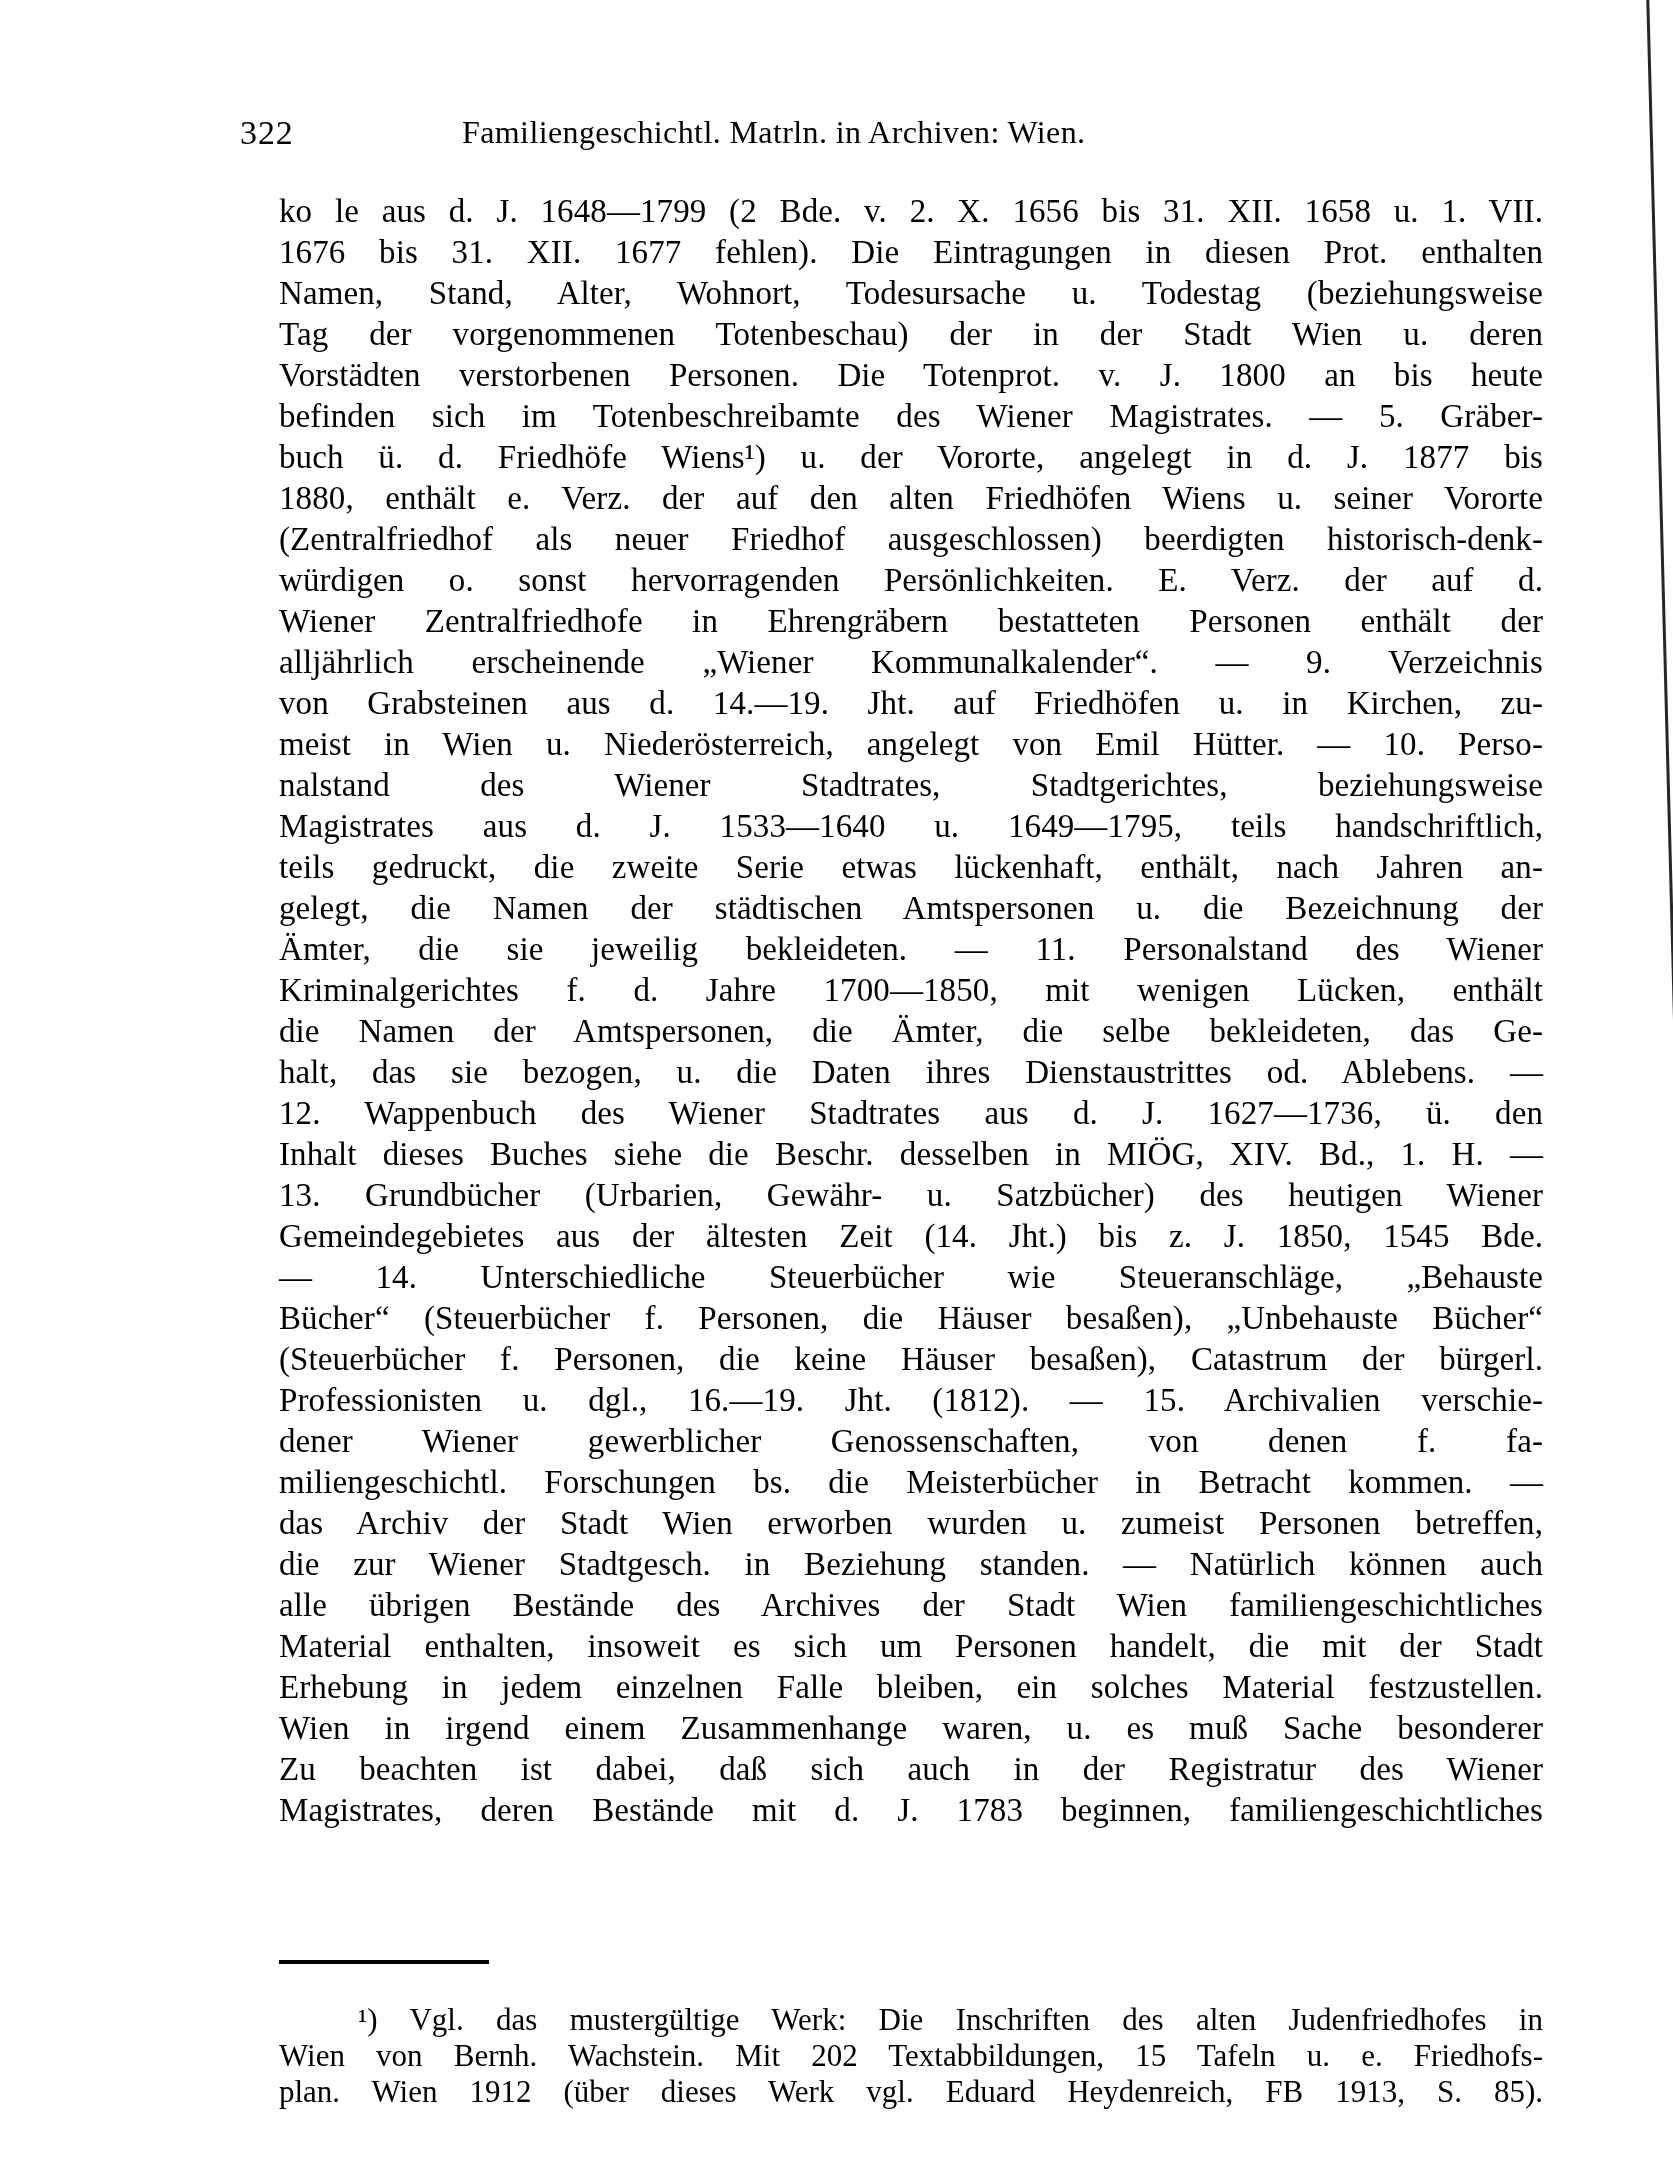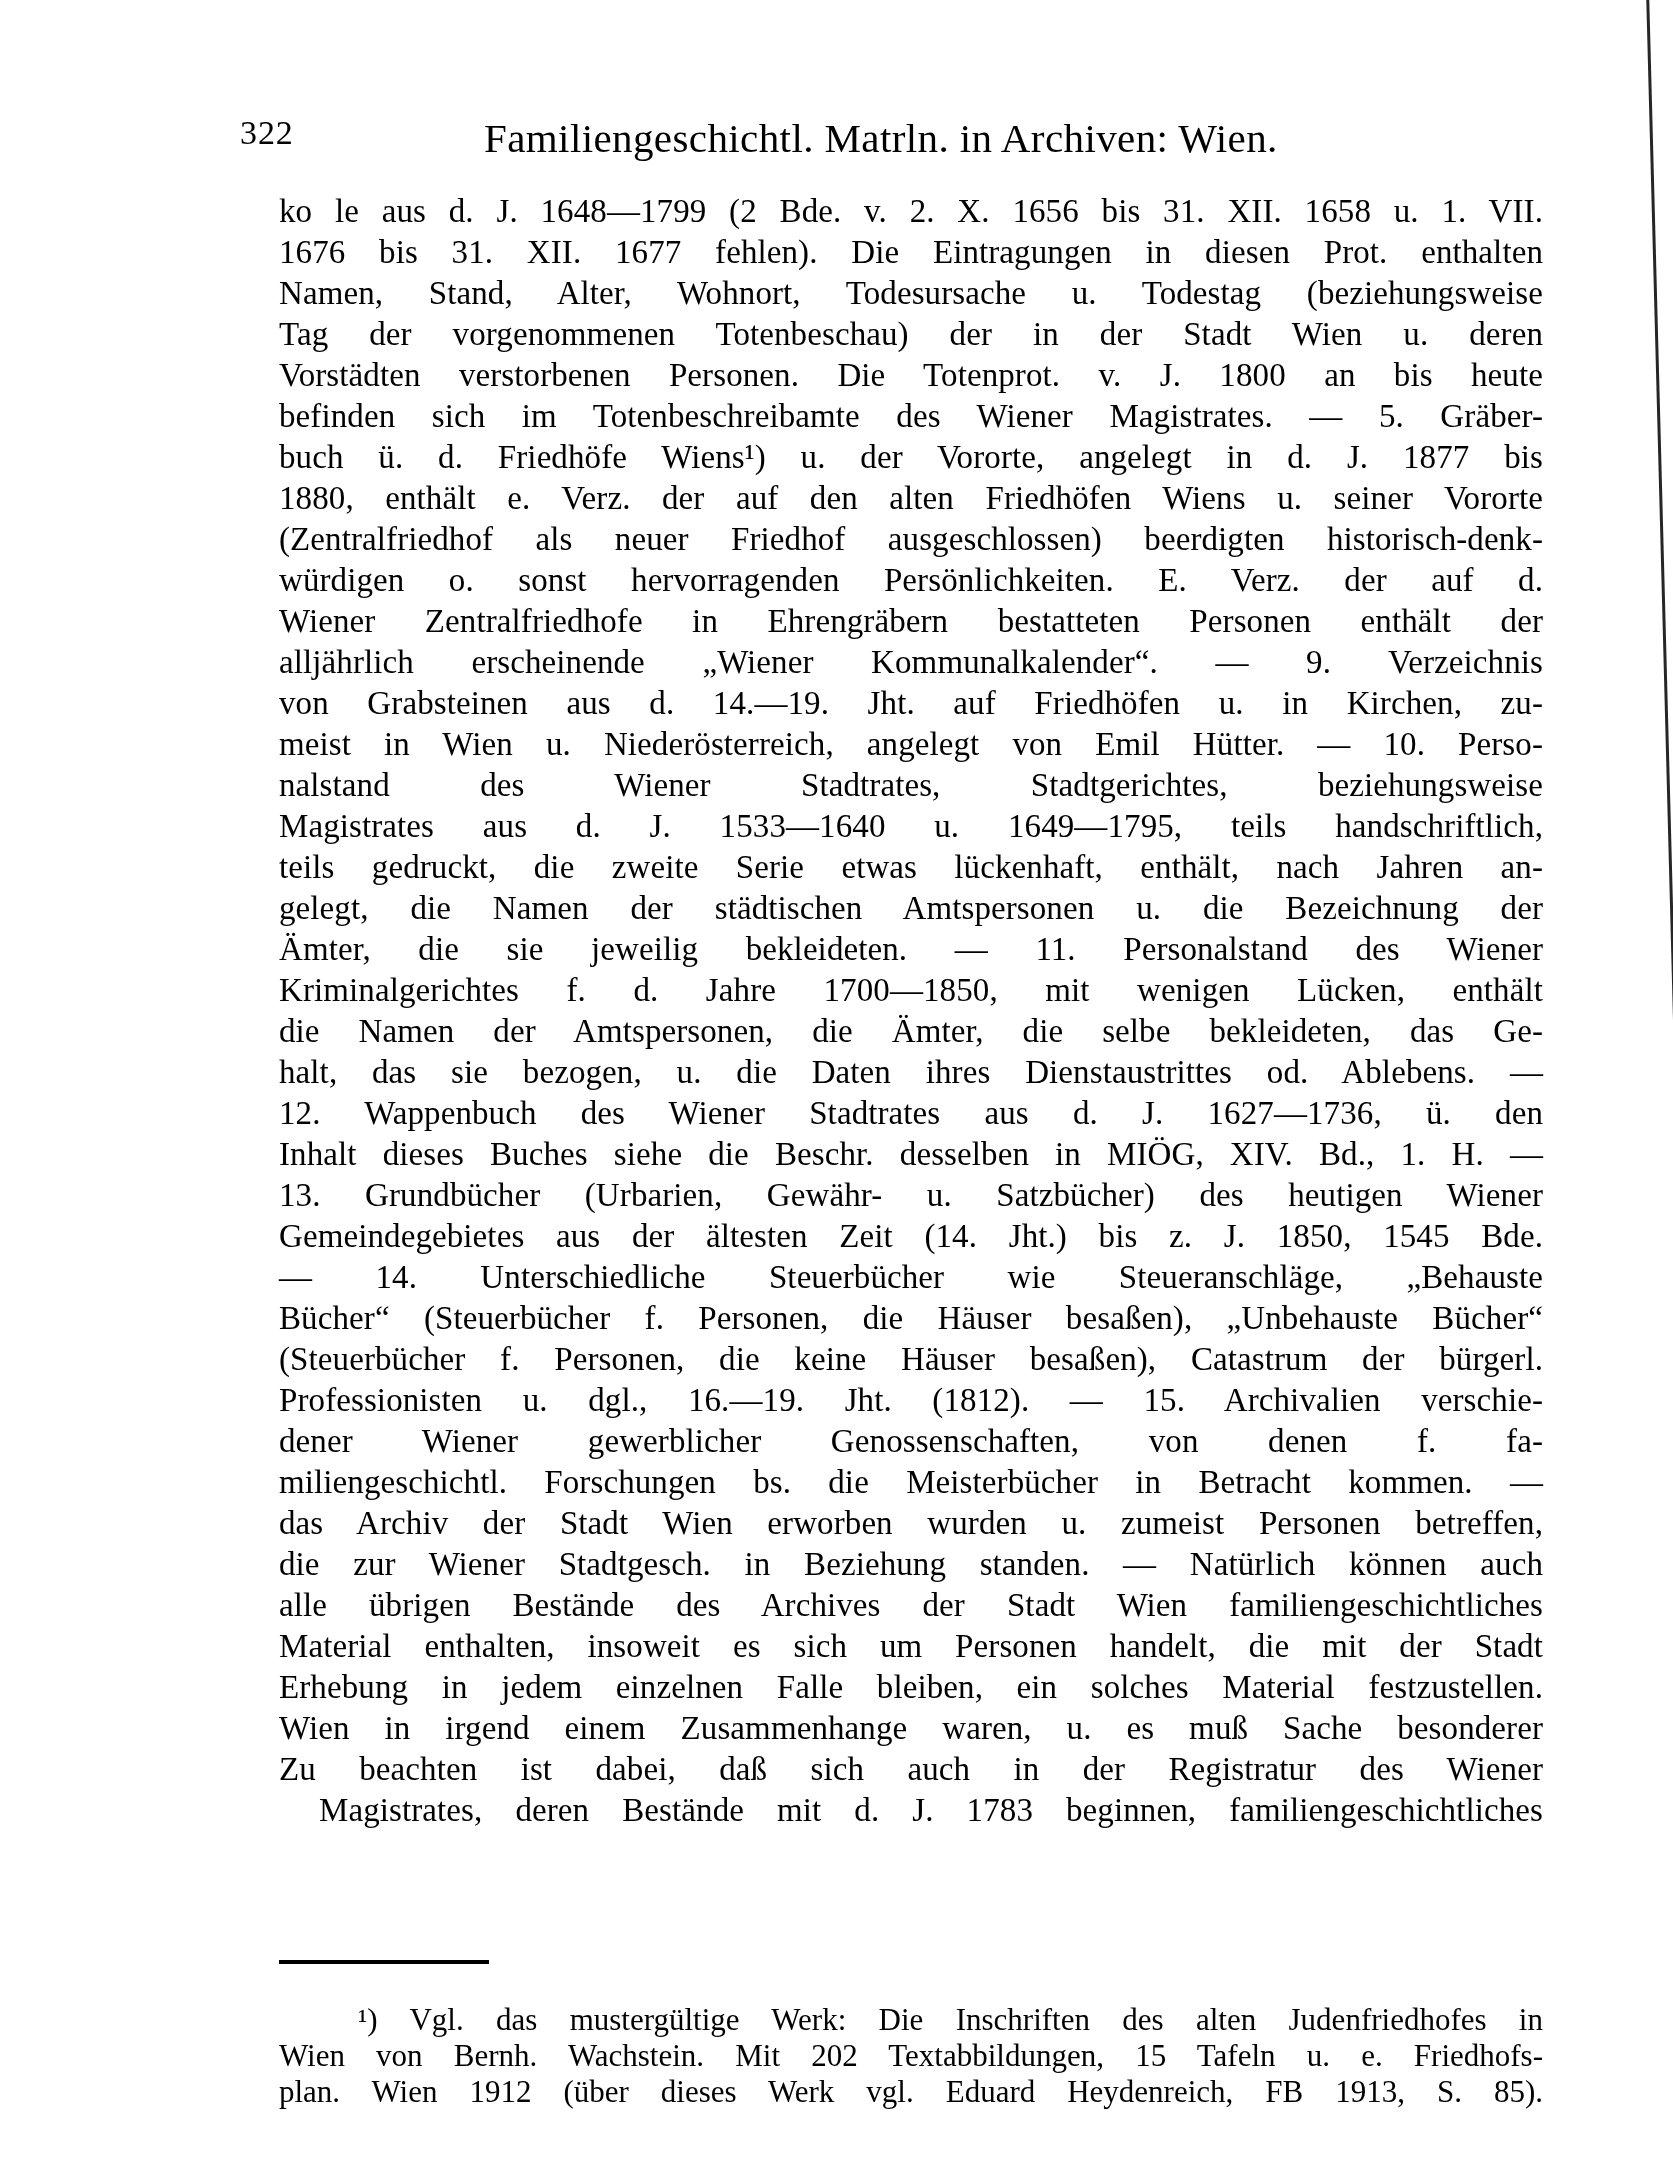--- a/index.html
+++ b/index.html
@@ -4,28 +4,28 @@
 <style>
   html, body { margin: 0; padding: 0; background: #ffffff; }
   body { width: 1673px; height: 2393px; position: relative; overflow: hidden; }
   .page {
     position: absolute; left: 0; top: 0; width: 1673px; height: 2393px;
     background: #ffffff; color: #000000;
     font-family: "Liberation Serif", "DejaVu Serif", serif;
   }
   .header { position: absolute; top: 114px; left: 240px; width: 1310px; height: 44px; }
   .page-number { position: absolute; left: 0; top: 0; font-size: 34px; letter-spacing: 0.9px; }
-  .running-head { position: absolute; left: 244px; top: 0; font-size: 41px; letter-spacing: 0.4px; }
+  .running-head { position: absolute; left: 222px; top: 0; font-size: 32px; letter-spacing: 0.4px; }
   .body-text { position: absolute; left: 279px; top: 191px; width: 1264px; }
   .line {
     display: block; height: 41px; line-height: 41px; font-size: 33px;
     text-align: justify; text-align-last: justify; white-space: nowrap;
     word-spacing: 2.6px; letter-spacing: 0.1px;
   }
-  .line.last { text-align-last: justify; margin-left: 40px; }
+  .line.last { text-align-last: justify; }
   .footnote-rule { position: absolute; left: 279px; top: 1960px; width: 210px; height: 3.9px; background: #000; }
   .footnotes { position: absolute; left: 279px; top: 2002px; width: 1264px; }
   .fn-line {
     display: block; height: 36px; line-height: 36px; font-size: 31px;
     text-align: justify; text-align-last: justify; white-space: nowrap; word-spacing: 1.7px;
   }
   .fn-line.first { padding-left: 79px; }
   .edge-line {
     position: absolute; top: 0; right: 9.6px; width: 3.1px; height: 1048px;
     background: #000; transform: skewX(1.5deg); opacity: 0.85;

